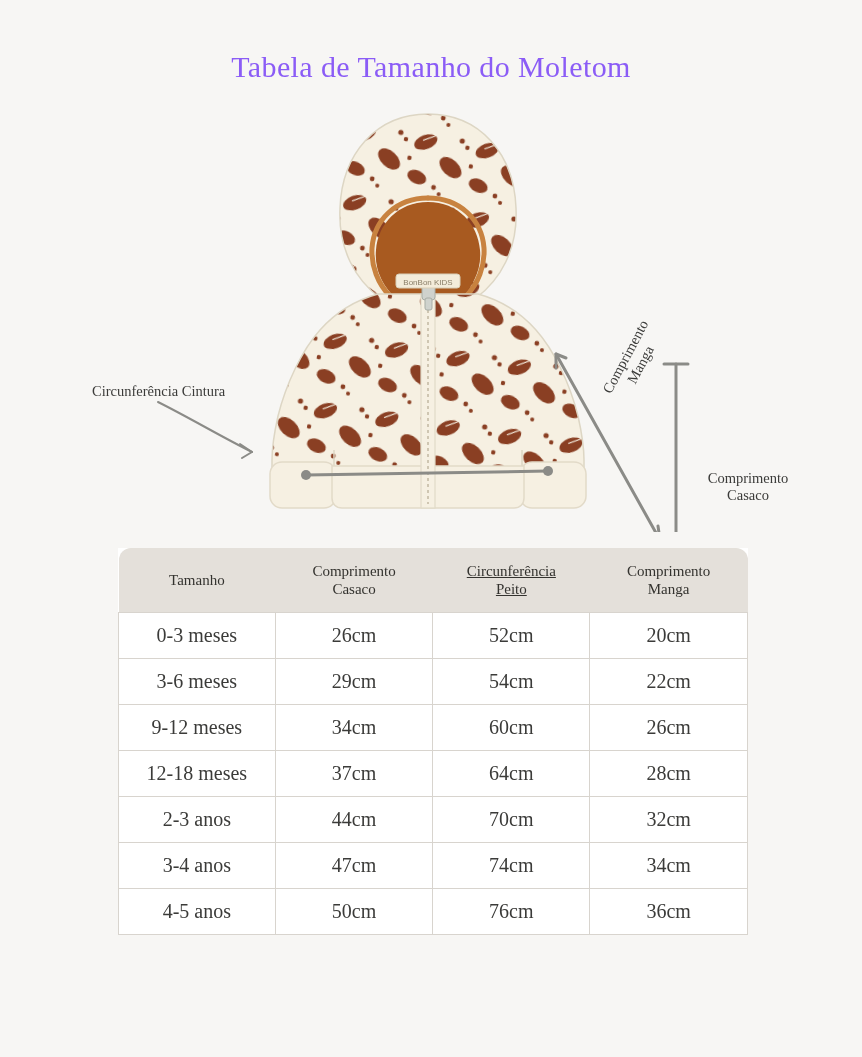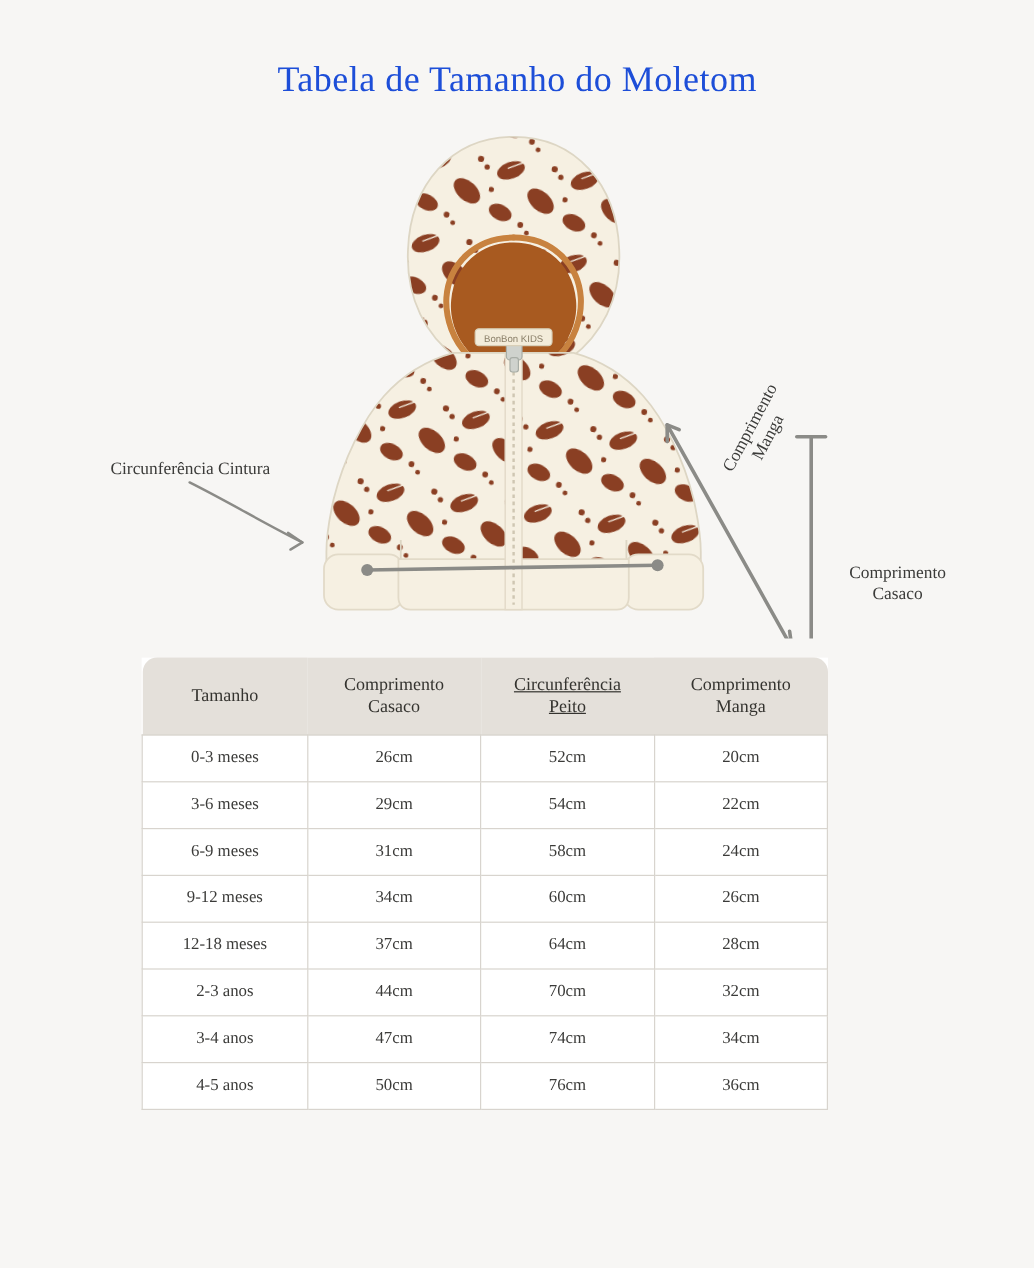--- a/index.html
+++ b/index.html
@@ -14,21 +14,21 @@
     font-family: "Liberation Serif", serif;
     color: #3a3a38;
     position: relative;
     overflow: hidden;
   }
 
   .page-title {
     text-align: center;
     font-family: "Liberation Serif", serif;
     font-size: 30px;
-    color: #1d4ed8;
+    color: #8b5cf6;
     letter-spacing: 0.4px;
     padding-top: 50px;
     font-weight: normal;
     margin: 0;
   }
 
   
   .illustration {
     position: relative;
     width: 862px;
@@ -77,21 +77,21 @@
 
   
   .table-wrap {
     position: absolute;
     left: 118px;
     top: 548px;
     width: 630px;
   }
   table.size-table {
     border-collapse: collapse;
-    width: 572px;
+    width: 630px;
     font-family: "Liberation Serif", serif;
     font-size: 14px;
     color: #3b3b39;
     background: #fff;
   }
   table.size-table thead th {
     background: #e4e0da;
     font-weight: normal;
     font-size: 15px;
     padding: 14px 4px;
@@ -105,21 +105,21 @@
     border-top-left-radius: 12px;
   }
   table.size-table thead tr th:last-child {
     border-top-right-radius: 12px;
   }
   table.size-table tbody td {
     border: 1px solid #d8d4ce;
     padding: 11px 4px;
     text-align: center;
     background: #fff;
-    font-size: 14px;
+    font-size: 20px;
   }
   table.size-table tbody tr:last-child td:first-child {
     border-bottom-left-radius: 10px;
   }
   table.size-table tbody tr:last-child td:last-child {
     border-bottom-right-radius: 10px;
   }
   .col-a { width: 157px; }
   .col-b { width: 158px; }
   .col-c { width: 157px; text-decoration: underline; }
@@ -229,26 +229,20 @@
         <td>52cm</td>
         <td>20cm</td>
       </tr>
       <tr>
         <td>3-6 meses</td>
         <td>29cm</td>
         <td>54cm</td>
         <td>22cm</td>
       </tr>
       <tr>
-        <td>6-9 meses</td>
-        <td>31cm</td>
-        <td>58cm</td>
-        <td>24cm</td>
-      </tr>
-      <tr>
         <td>9-12 meses</td>
         <td>34cm</td>
         <td>60cm</td>
         <td>26cm</td>
       </tr>
       <tr>
         <td>12-18 meses</td>
         <td>37cm</td>
         <td>64cm</td>
         <td>28cm</td>

